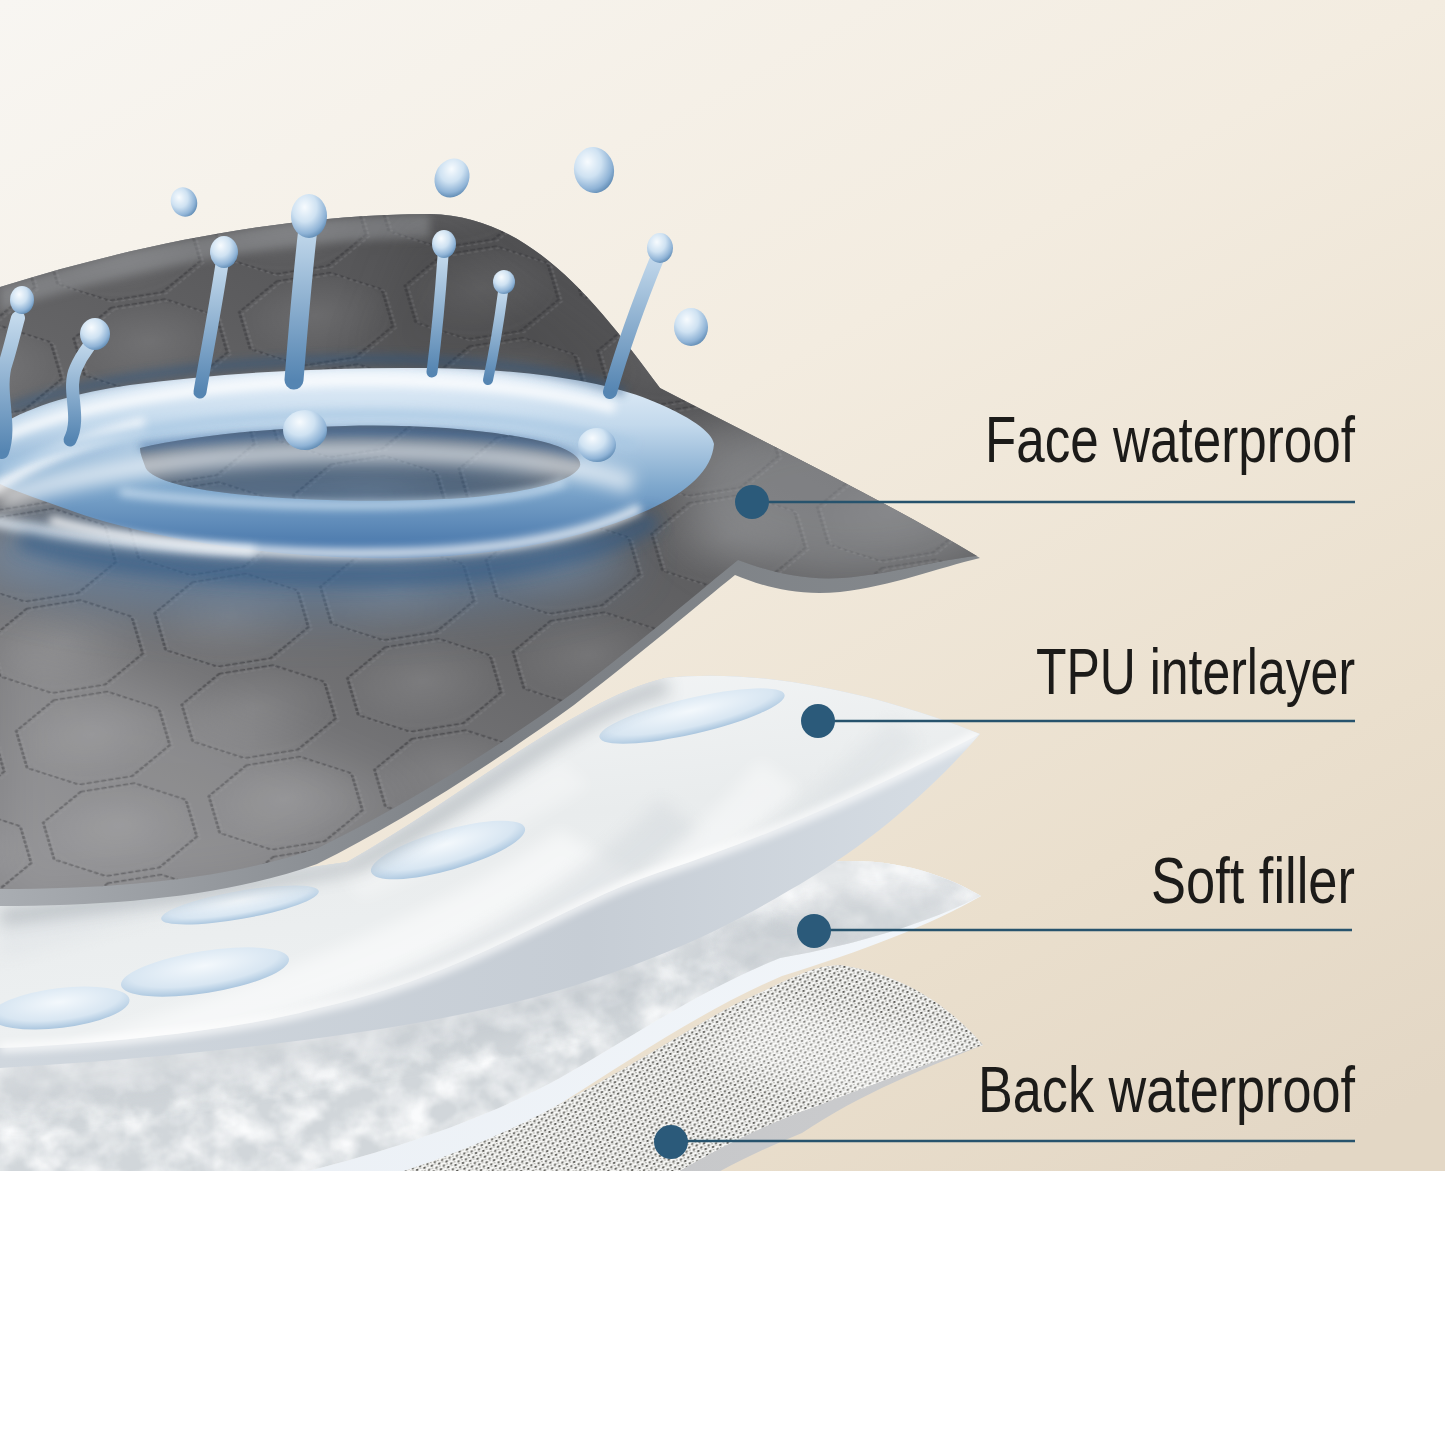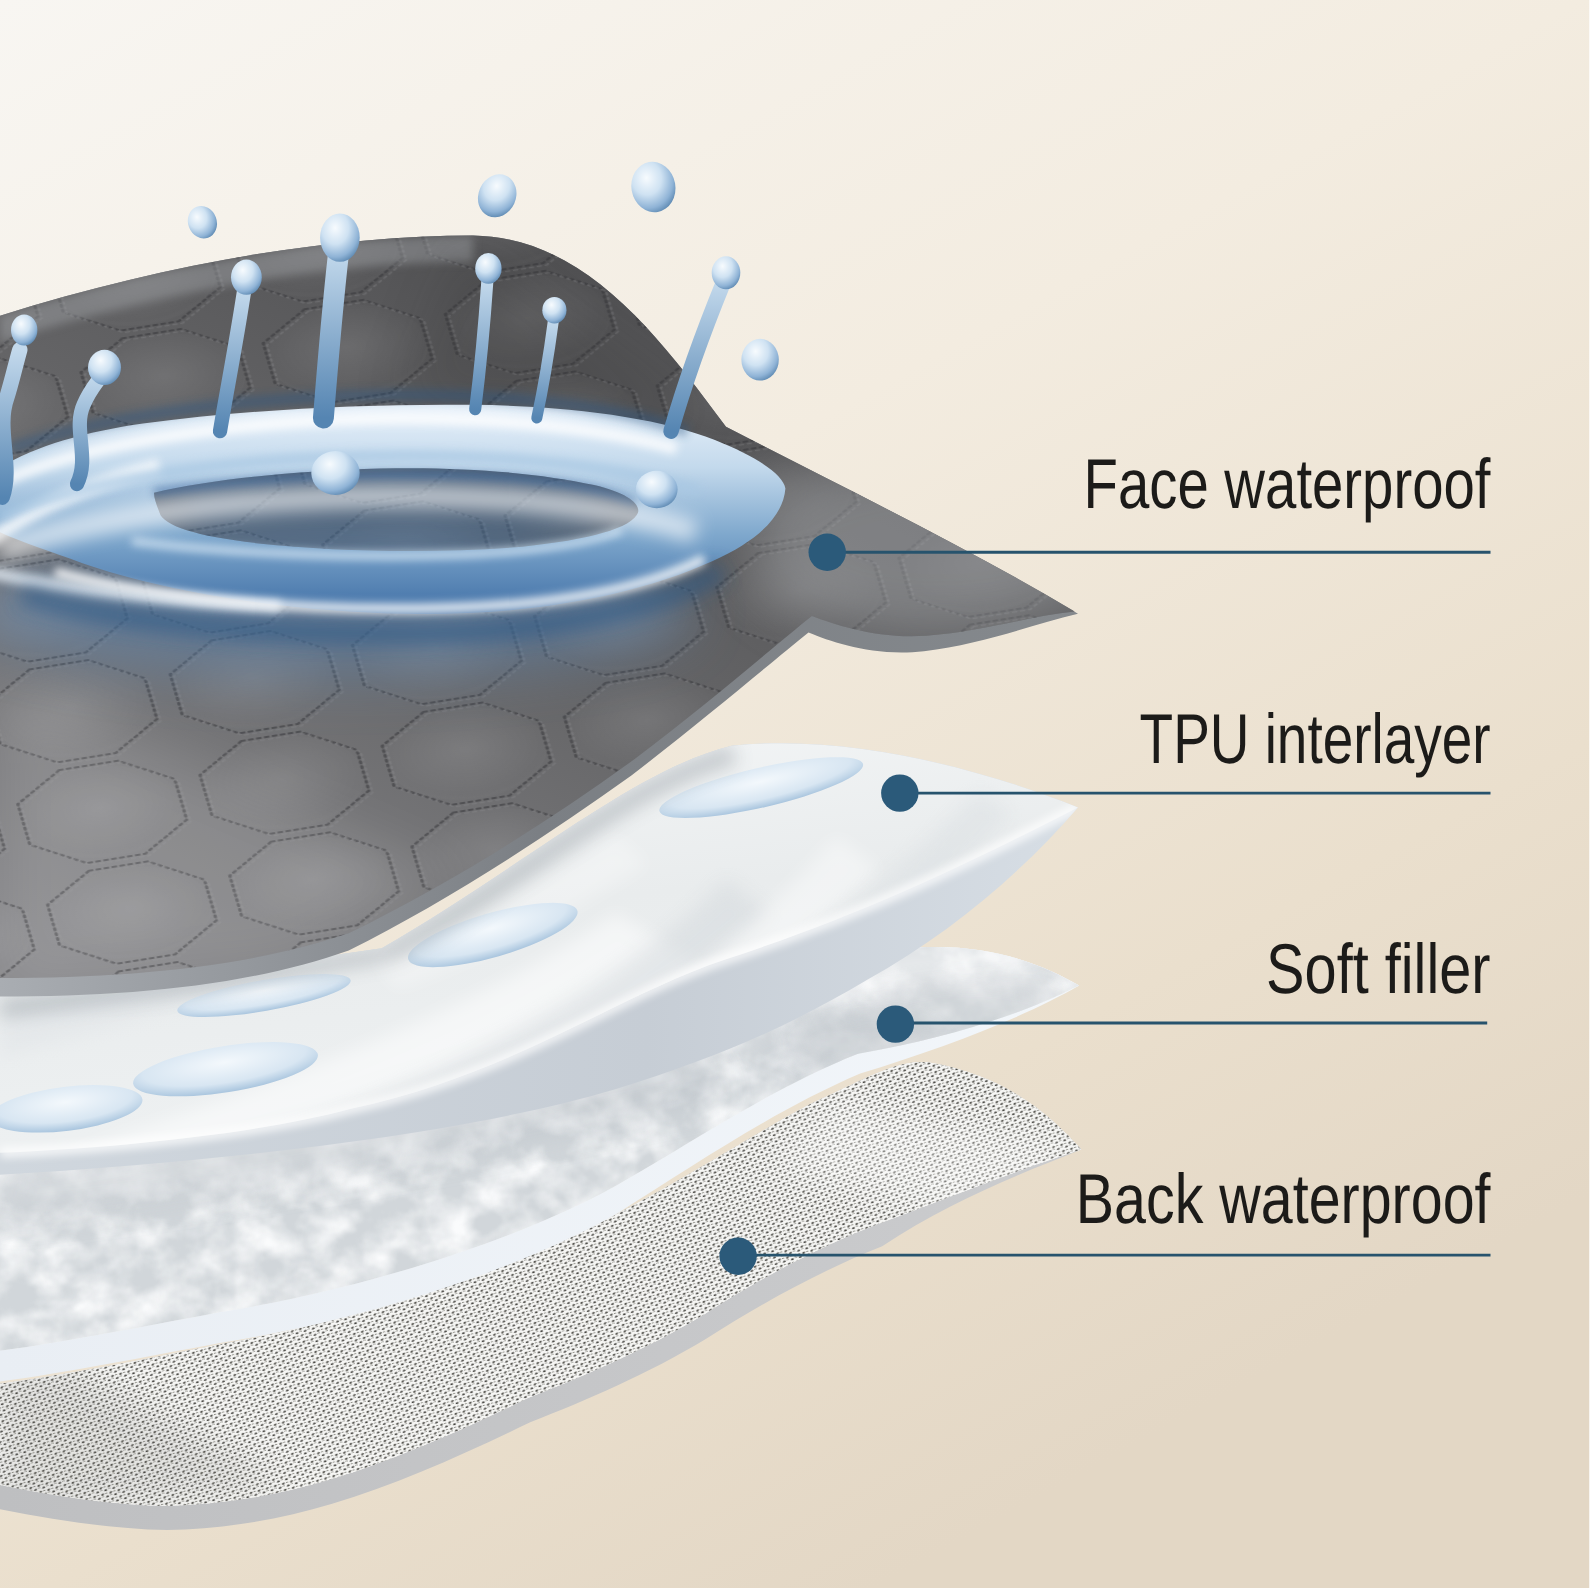--- a/index.html
+++ b/index.html
@@ -1,16 +1,16 @@
 <!DOCTYPE html>
 <html><head>
 <meta charset="utf-8">
 <style>
   html,body{margin:0;padding:0;background:#fff;}
-  .page{position:relative;width:1445px;height:1444px;overflow:hidden;font-family:"Liberation Sans",sans-serif;}
+  .page{position:relative;width:1445px;height:1171px;overflow:hidden;font-family:"Liberation Sans",sans-serif;}
   svg{display:block;}
 </style>
 </head>
 <body>
 <div class="page">
 <svg width="1445" height="1444" viewBox="0 0 1445 1444" xmlns="http://www.w3.org/2000/svg">
 <defs>
   <linearGradient id="bg" x1="0" y1="0" x2="0.55" y2="1">
     <stop offset="0" stop-color="#f8f6f2"></stop>
     <stop offset="0.42" stop-color="#f3ece0"></stop>

